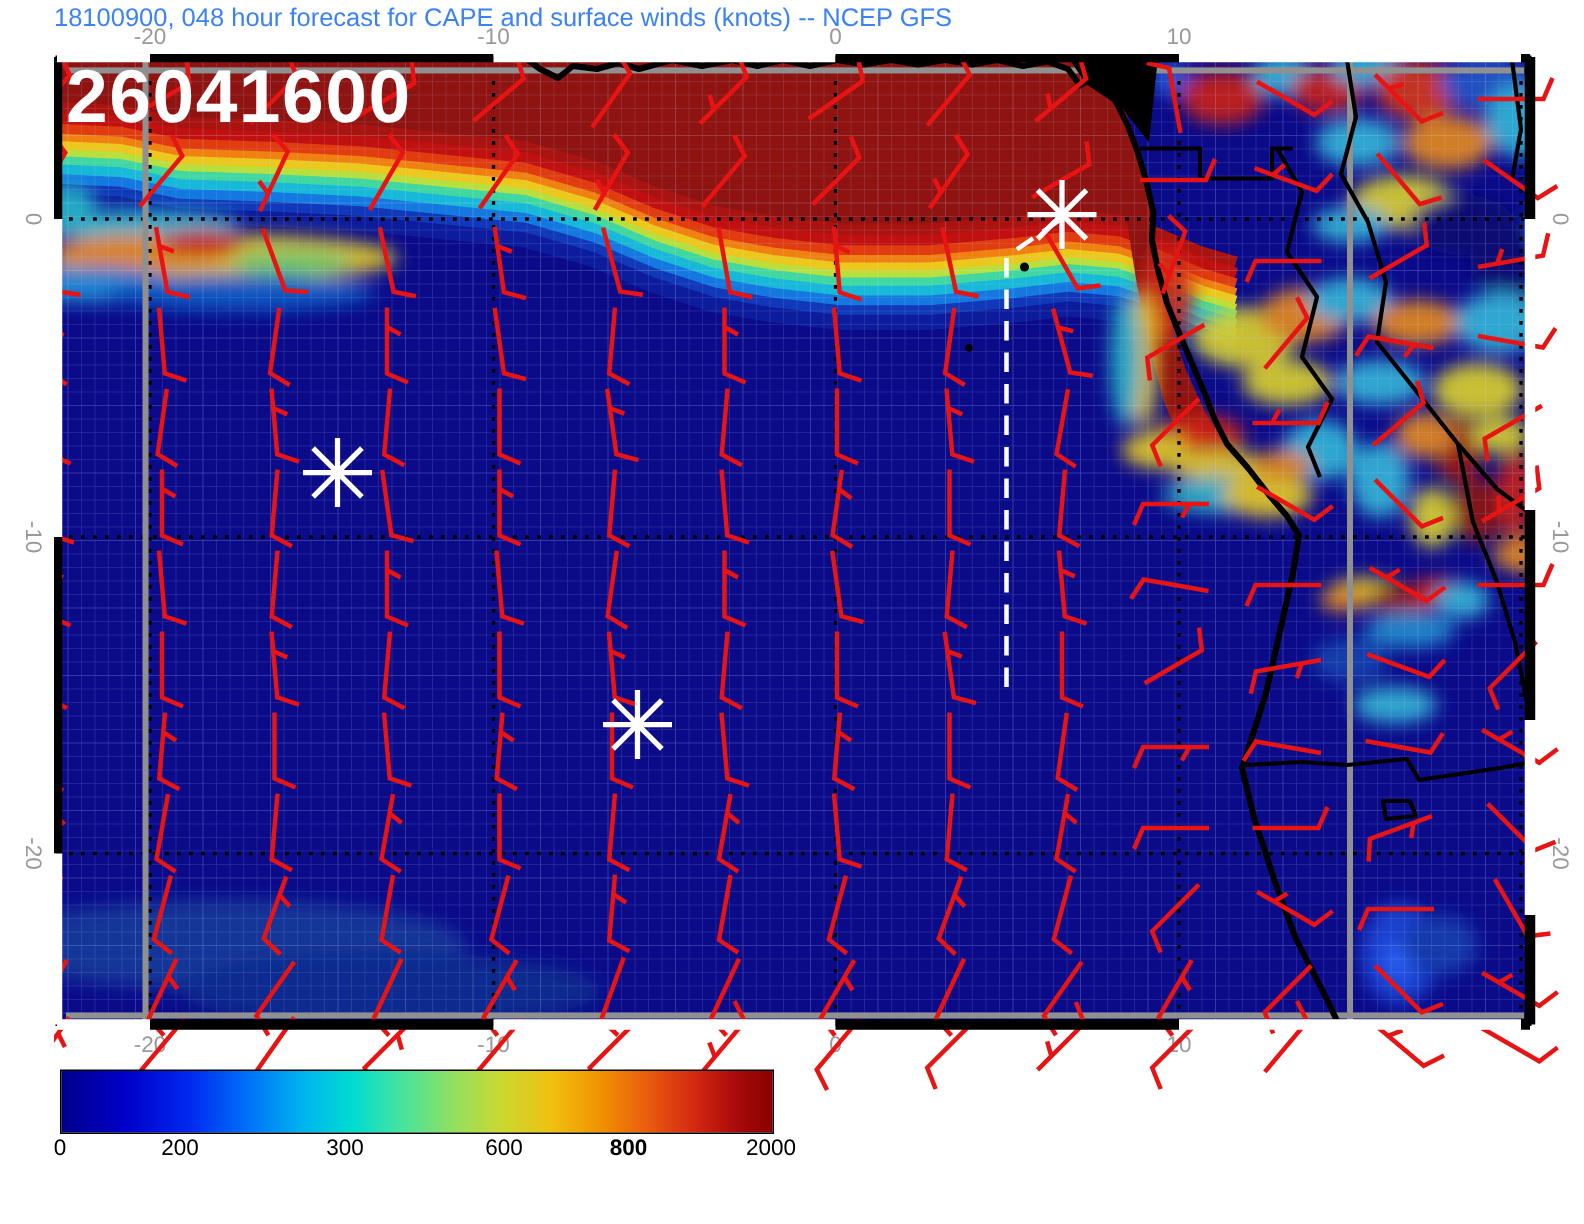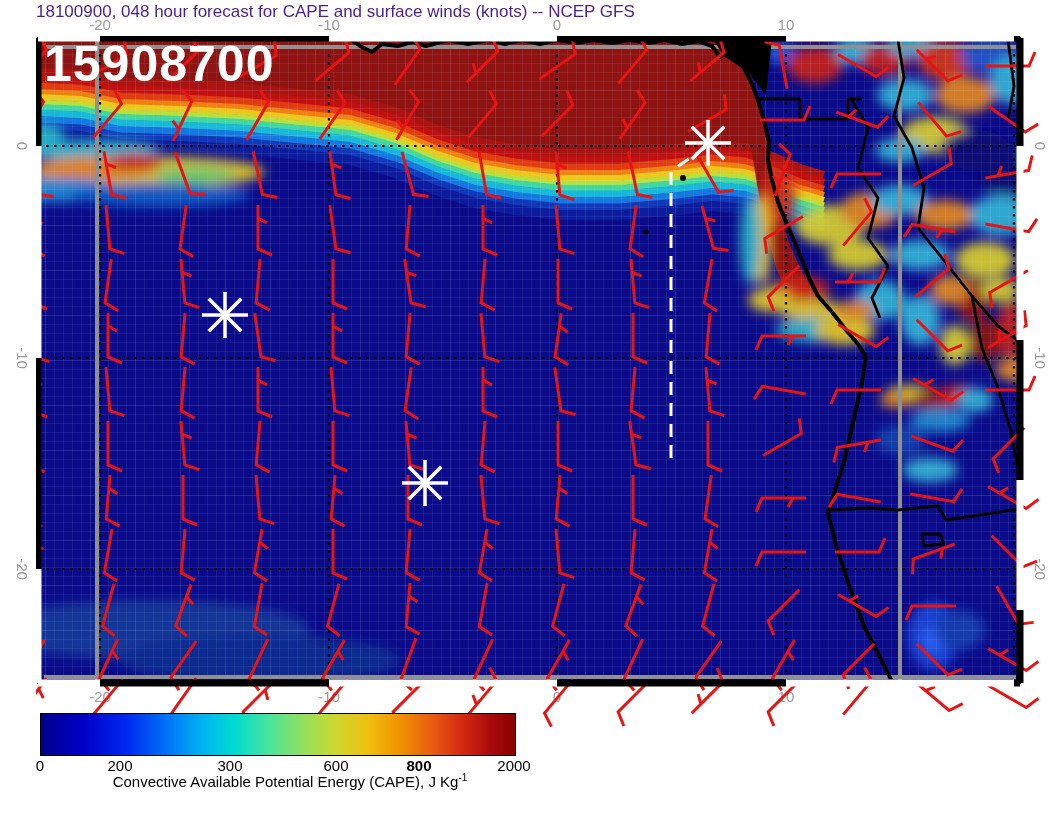--- a/index.html
+++ b/index.html
@@ -1,18 +1,18 @@
 <!DOCTYPE html>
 <html><head>
 <meta charset="utf-8">
 <style>
   html,body{margin:0;padding:0;background:#fff;}
   #page{position:relative;width:1056px;height:816px;background:#fff;overflow:hidden;
         font-family:"Liberation Sans",sans-serif;}
-  #title{position:absolute;left:36px;top:2px;font-size:17px;color:#4c1d95;white-space:nowrap;}
+  #title{position:absolute;left:36px;top:2px;font-size:17px;color:#3b82f6;white-space:nowrap;}
   .tick{position:absolute;color:#9a9a9a;font-size:15px;transform:translate(-50%,0);white-space:nowrap;}
   .tick.side{transform:translate(-50%,-50%) rotate(90deg);}
   #mapsvg{position:absolute;left:36px;top:36px;width:1020px;height:700px;}
   #maplabel{position:absolute;left:44px;top:38px;font-size:50px;font-weight:bold;color:#ffffff;
             letter-spacing:1px;line-height:52px;}
   #colorbar{position:absolute;border:1px solid #000;}
   .cbtick{position:absolute;color:#000;font-size:15px;transform:translate(-50%,0);}
   #caption{position:absolute;top:772px;left:40px;width:500px;text-align:center;color:#000;font-size:15px;}
   sup{font-size:10px;}
 </style>
@@ -815,25 +815,24 @@
       <line x1="786" y1="38" x2="1014" y2="38" stroke="#ffffff" stroke-width="7"></line>
       <line x1="1014" y1="38" x2="1020" y2="38" stroke="#000000" stroke-width="7"></line>
       <line x1="38" y1="683" x2="100" y2="683" stroke="#ffffff" stroke-width="7"></line>
       <line x1="100" y1="683" x2="329" y2="683" stroke="#000000" stroke-width="7"></line>
       <line x1="329" y1="683" x2="557" y2="683" stroke="#ffffff" stroke-width="7"></line>
       <line x1="557" y1="683" x2="786" y2="683" stroke="#000000" stroke-width="7"></line>
       <line x1="786" y1="683" x2="1014" y2="683" stroke="#ffffff" stroke-width="7"></line>
       <line x1="1014" y1="683" x2="1020" y2="683" stroke="#000000" stroke-width="7"></line>
     </svg>
 
-  <div id="maplabel">15908700</div>
+  <div id="maplabel">26041600</div>
 
   <div id="colorbar" style="left: 40px; top: 713px; width: 474px; height: 41px; background: linear-gradient(to right, rgb(0, 0, 139) 0%, rgb(0, 0, 200) 9%, rgb(0, 40, 240) 18%, rgb(0, 120, 248) 27%, rgb(0, 180, 240) 34%, rgb(0, 220, 208) 41%, rgb(72, 228, 156) 48%, rgb(144, 224, 96) 55%, rgb(204, 216, 48) 62%, rgb(240, 192, 16) 69%, rgb(240, 144, 0) 76%, rgb(232, 88, 16) 83%, rgb(212, 40, 16) 89%, rgb(168, 10, 10) 95%, rgb(139, 0, 0) 100%);"></div>
   <div id="cbticks">
       <div class="cbtick" style="left: 40px; top: 757px;">0</div>
       <div class="cbtick" style="left: 120px; top: 757px;">200</div>
       <div class="cbtick" style="left: 230px; top: 757px;">300</div>
       <div class="cbtick" style="left: 325px; top: 757px; margin-left: 11px;">600</div>
       <div class="cbtick" style="left: 419px; top: 757px; font-weight: bold;">800</div>
       <div class="cbtick" style="left: 514px; top: 757px;">2000</div>
     </div>
-  <div id="caption"><span>Convective Available Potential Energy (CAPE), J Kg</span><sup>-1</sup></div>
 </div>
 
 </body></html>

